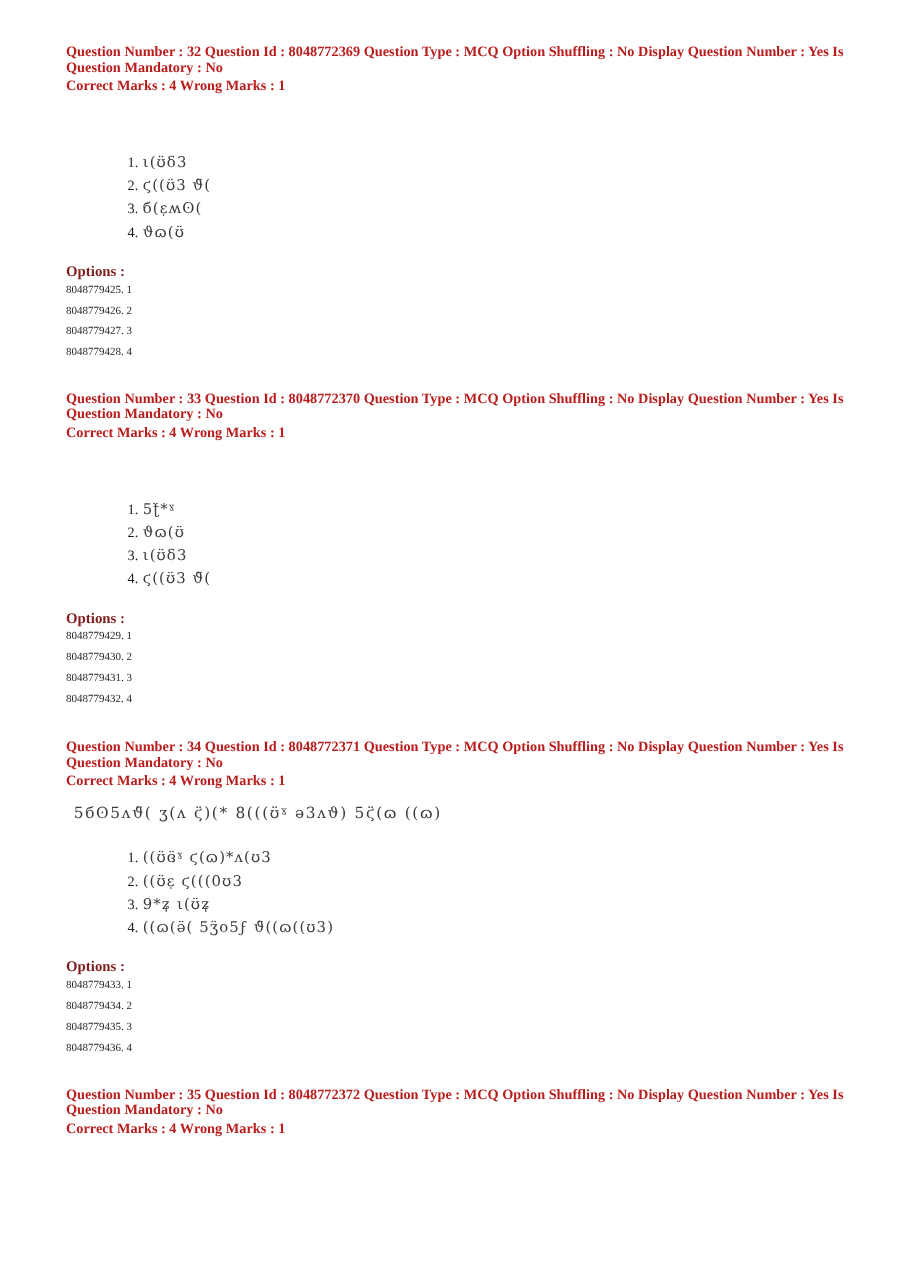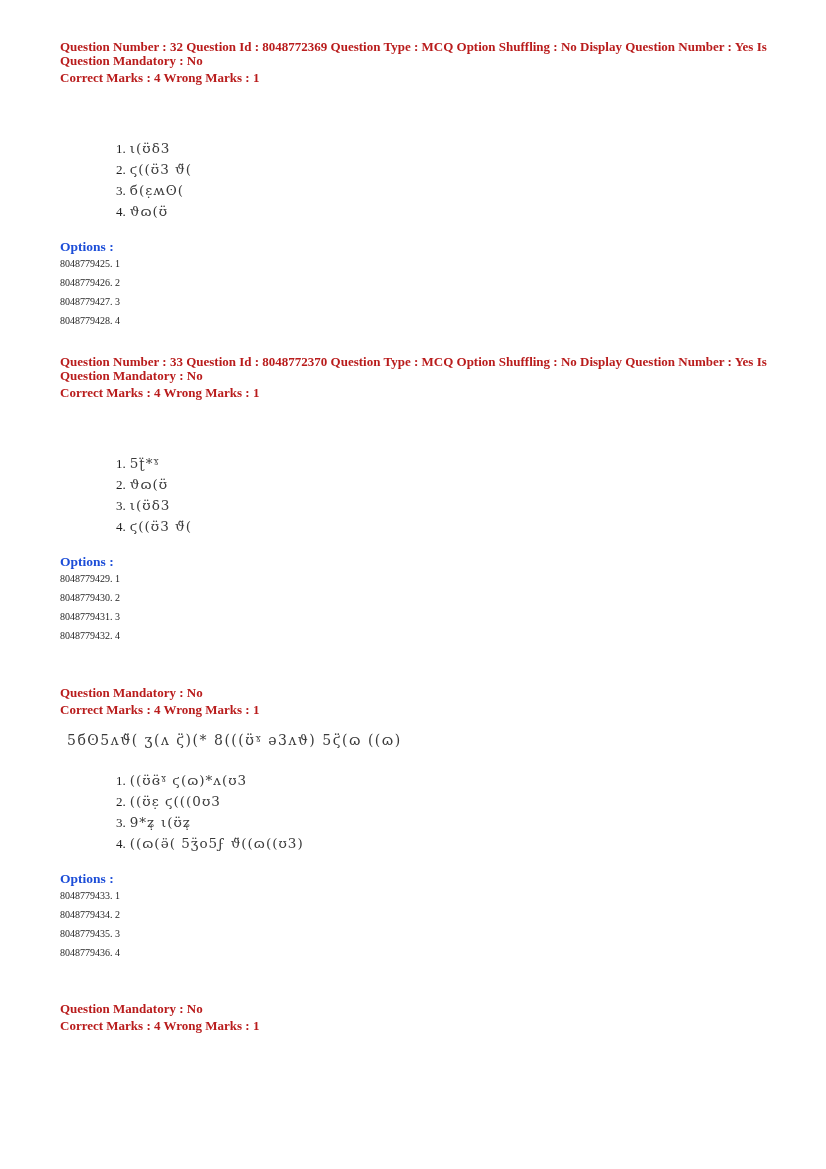--- a/index.html
+++ b/index.html
@@ -12,21 +12,21 @@
   .l1{top:0;}
   .l2{top:14px;text-align:center;}
   .marks{top:31px;}
   .qtext{position:absolute;top:60px;left:7px;font-size:14px;color:#3a3a3a;
          white-space:nowrap;font-family:"DejaVu Serif",serif;letter-spacing:1.5px;}
   .choice{position:absolute;left:8px;white-space:nowrap;margin-left:48px;}
   .cnum{font-size:13px;color:#1f1f1f;font-family:"Liberation Serif",serif;}
   .ctext{font-size:13.5px;color:#3a3a3a;font-family:"DejaVu Serif",serif;letter-spacing:1px;}
   .c1{top:99px}.c2{top:120px}.c3{top:141px}.c4{top:162px}
   .optlabel{position:absolute;top:199px;left:0;font-weight:bold;font-size:13.5px;
-            color:#1d4ed8;font-family:"Liberation Serif",serif;}
+            color:#7f1d1d;font-family:"Liberation Serif",serif;}
   .oid{position:absolute;left:0;font-size:10px;color:#1f1f1f;white-space:nowrap;
        font-family:"Liberation Serif",serif;}
   .o1{top:218px}.o2{top:237px}.o3{top:256px}.o4{top:275px}
 </style>
 </head>
 <body>
 
 <div class="page">
 
   <section class="qb" style="top:40px;height:320px">
@@ -53,32 +53,34 @@
     <div class="choice c3"><span class="cnum">3.</span> <span class="ctext">ι(ʊ̈δ3</span></div>
     <div class="choice c4"><span class="cnum">4.</span> <span class="ctext">ϛ((ʊ̈3 ϑ̈(</span></div>
     <div class="optlabel">Options :</div>
     <div class="oid o1">8048779429. 1</div>
     <div class="oid o2">8048779430. 2</div>
     <div class="oid o3">8048779431. 3</div>
     <div class="oid o4">8048779432. 4</div>
   </section>
 
   <section class="qb" style="top:672px;height:320px">
+    <div class="hl l1">Question Number : 34 Question Id : 8048772371 Question Type : MCQ Option Shuffling : No Display Question Number : Yes Is</div>
     <div class="hl l2">Question Mandatory : No</div>
     <div class="hl marks">Correct Marks : 4 Wrong Marks : 1</div>
     <div class="qtext">5бʘ5ʌϑ̈( ʒ(ʌ ϛ̈)(* 8(((ʊ̈ˠ ә3ʌϑ) 5ϛ̈(ɷ ((ɷ)</div>
     <div class="choice c1"><span class="cnum">1.</span> <span class="ctext">((ʊ̈ɞ̈ˠ ϛ(ɷ)*ʌ(ʊ3</span></div>
     <div class="choice c2"><span class="cnum">2.</span> <span class="ctext">((ʊ̈ɛ̣ ϛ(((0ʊ3</span></div>
     <div class="choice c3"><span class="cnum">3.</span> <span class="ctext">9*ʑ̣ ι(ʊ̈ʑ̣</span></div>
     <div class="choice c4"><span class="cnum">4.</span> <span class="ctext">((ɷ(ӛ( 5ʒ̈ο5ϝ ϑ̈((ɷ((ʊ3)</span></div>
     <div class="optlabel">Options :</div>
     <div class="oid o1">8048779433. 1</div>
     <div class="oid o2">8048779434. 2</div>
     <div class="oid o3">8048779435. 3</div>
     <div class="oid o4">8048779436. 4</div>
   </section>
 
   <section class="qb" style="top:988px;height:60px">
+    <div class="hl l1">Question Number : 35 Question Id : 8048772372 Question Type : MCQ Option Shuffling : No Display Question Number : Yes Is</div>
     <div class="hl l2">Question Mandatory : No</div>
     <div class="hl marks">Correct Marks : 4 Wrong Marks : 1</div>
   </section>
 
 </div>
 
 </body></html>

